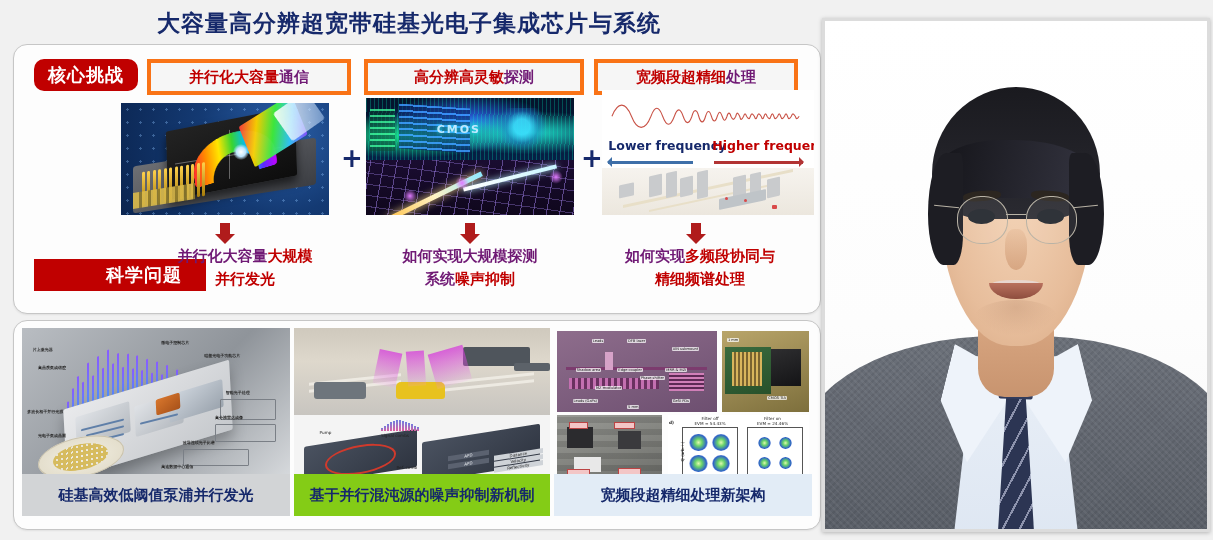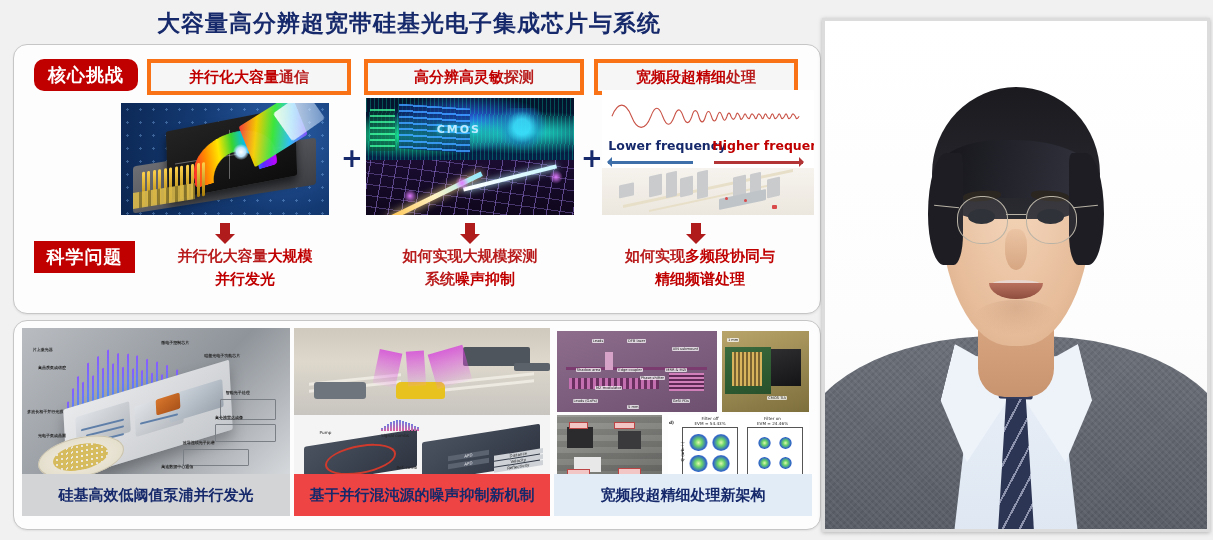--- a/index.html
+++ b/index.html
@@ -30,30 +30,30 @@
     box-shadow:0 1px 2px rgba(0,0,0,.07);overflow:hidden;
   }
 
   
   .tag{
     position:absolute;background:#c00000;color:#fff;font-weight:bold;
     font-size:18px;display:flex;align-items:center;justify-content:center;
     letter-spacing:1px;
   }
   #tag-core{left:20px;top:14px;width:104px;height:32px;border-radius:10px;}
-  #tag-sci{left:20px;top:196px;width:101px;height:32px;}
+  #tag-sci{left:20px;top:214px;width:124px;height:32px;padding-left:48px;}
 
   
   .colhead{
     position:absolute;height:28px;background:#f6f6f6;border:4px solid #f97316;
     display:flex;align-items:center;justify-content:center;
     font-size:15px;font-weight:bold;white-space:nowrap;
   }
   .red{color:#c00000;}
-  .blue{color:#b91c1c;}
+  .blue{color:#701a75;}
 
   
   .imgbox{position:absolute;overflow:hidden;background:#000;}
 
   
   .chip-bg{position:absolute;inset:0;background:
      radial-gradient(circle at 78% 25%, #2a5fa8 0%, #143a73 45%, #0b2550 100%);}
   .chip-dots{position:absolute;inset:0;opacity:.35;
      background-image:radial-gradient(#8fc4ff 1px, transparent 1.2px);
      background-size:13px 13px;}
@@ -154,21 +154,21 @@
   .sci{position:absolute;text-align:center;font-size:15px;font-weight:bold;
      line-height:1.55;white-space:nowrap;}
 
   
   .bcell{position:absolute;top:7px;height:194px;overflow:hidden;}
   .bimg{position:absolute;left:0;top:0;width:100%;height:155px;overflow:hidden;}
   .bcap{position:absolute;left:0;bottom:6px;width:100%;height:42px;
      display:flex;align-items:center;justify-content:center;
      font-size:15px;font-weight:bold;color:#16296b;white-space:nowrap;}
   .cap-g{background:#d2d4d6;}
-  .cap-b{background:#ef4444;}
+  .cap-b{background:#84cc16;}
   .cap-l{background:#e2ecf6;}
 
   
   .iso-bg{position:absolute;inset:0;background:linear-gradient(135deg,#b9bdc2,#8f949a 55%,#d9dcdf);}
   .iso-board{position:absolute;left:16%;top:36%;width:62%;height:46%;
      background:linear-gradient(150deg,#e9eaec,#c5c8cc);
      transform:skewY(-14deg) rotate(-3deg);border-radius:2px;
      box-shadow:0 8px 14px rgba(0,0,0,.25);}
   .iso-chip{position:absolute;background:linear-gradient(150deg,#dfe2e6,#b4b9bf);
      transform:skewY(-14deg) rotate(-3deg);border-radius:2px;}

